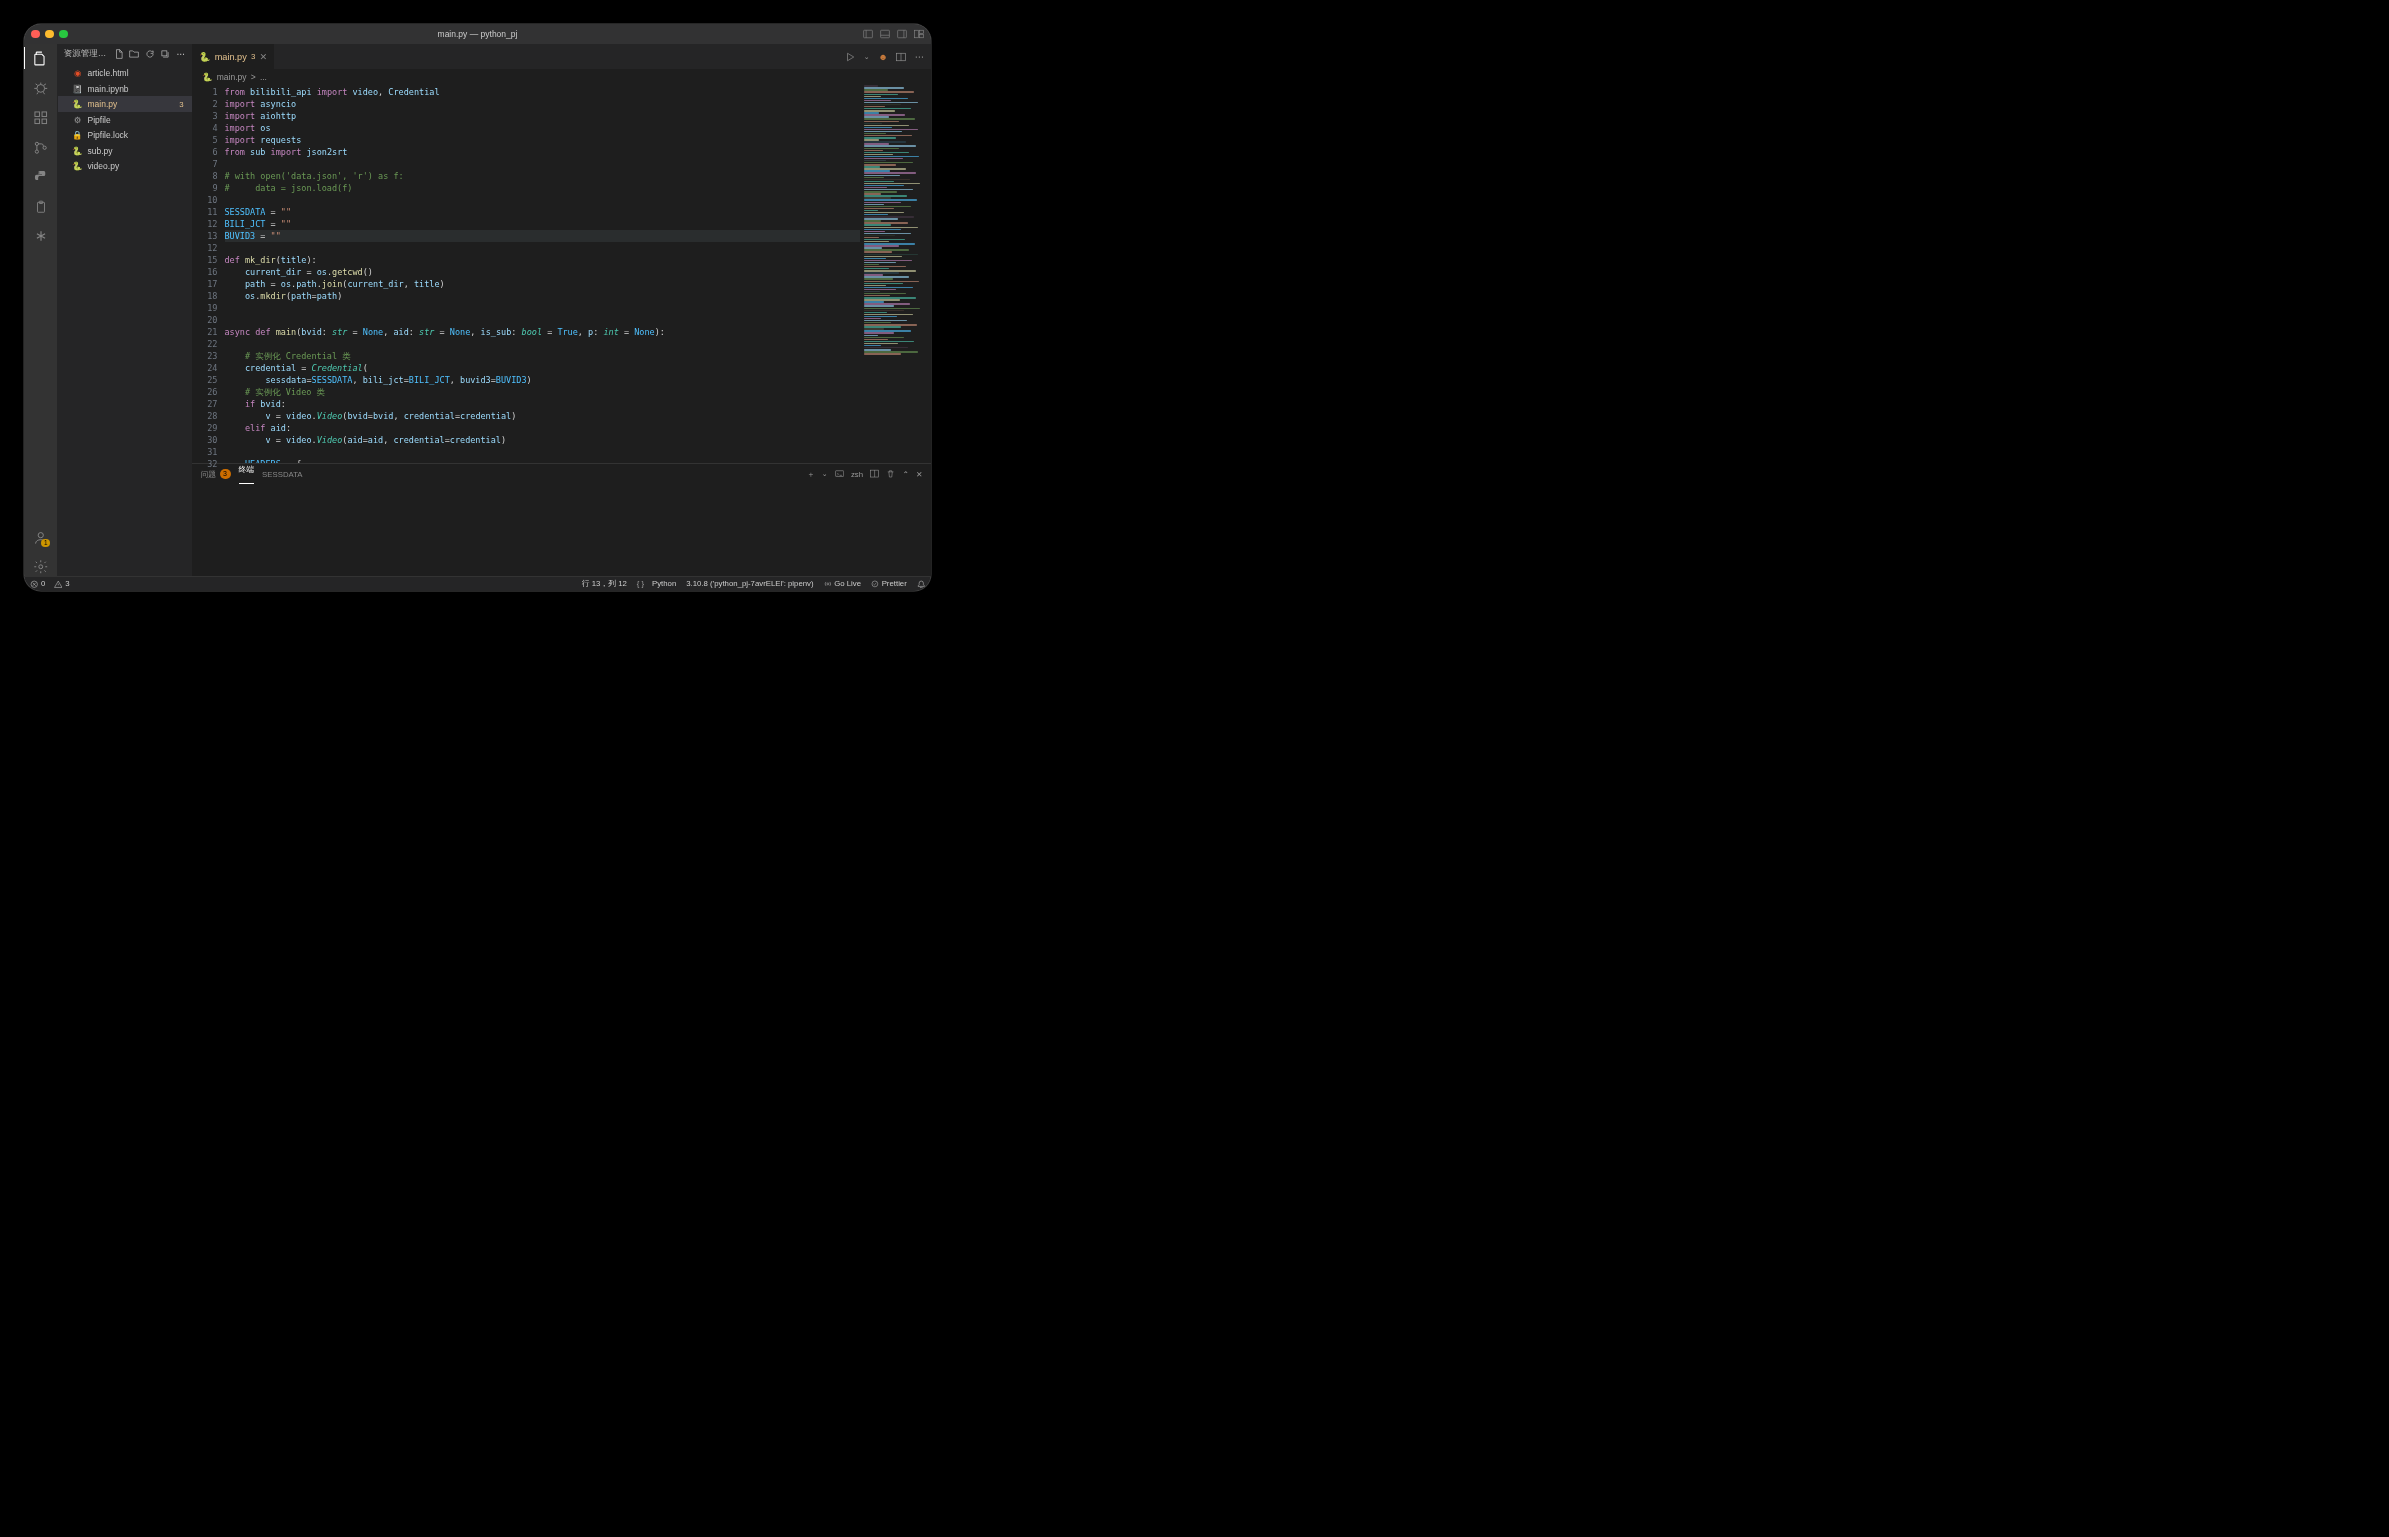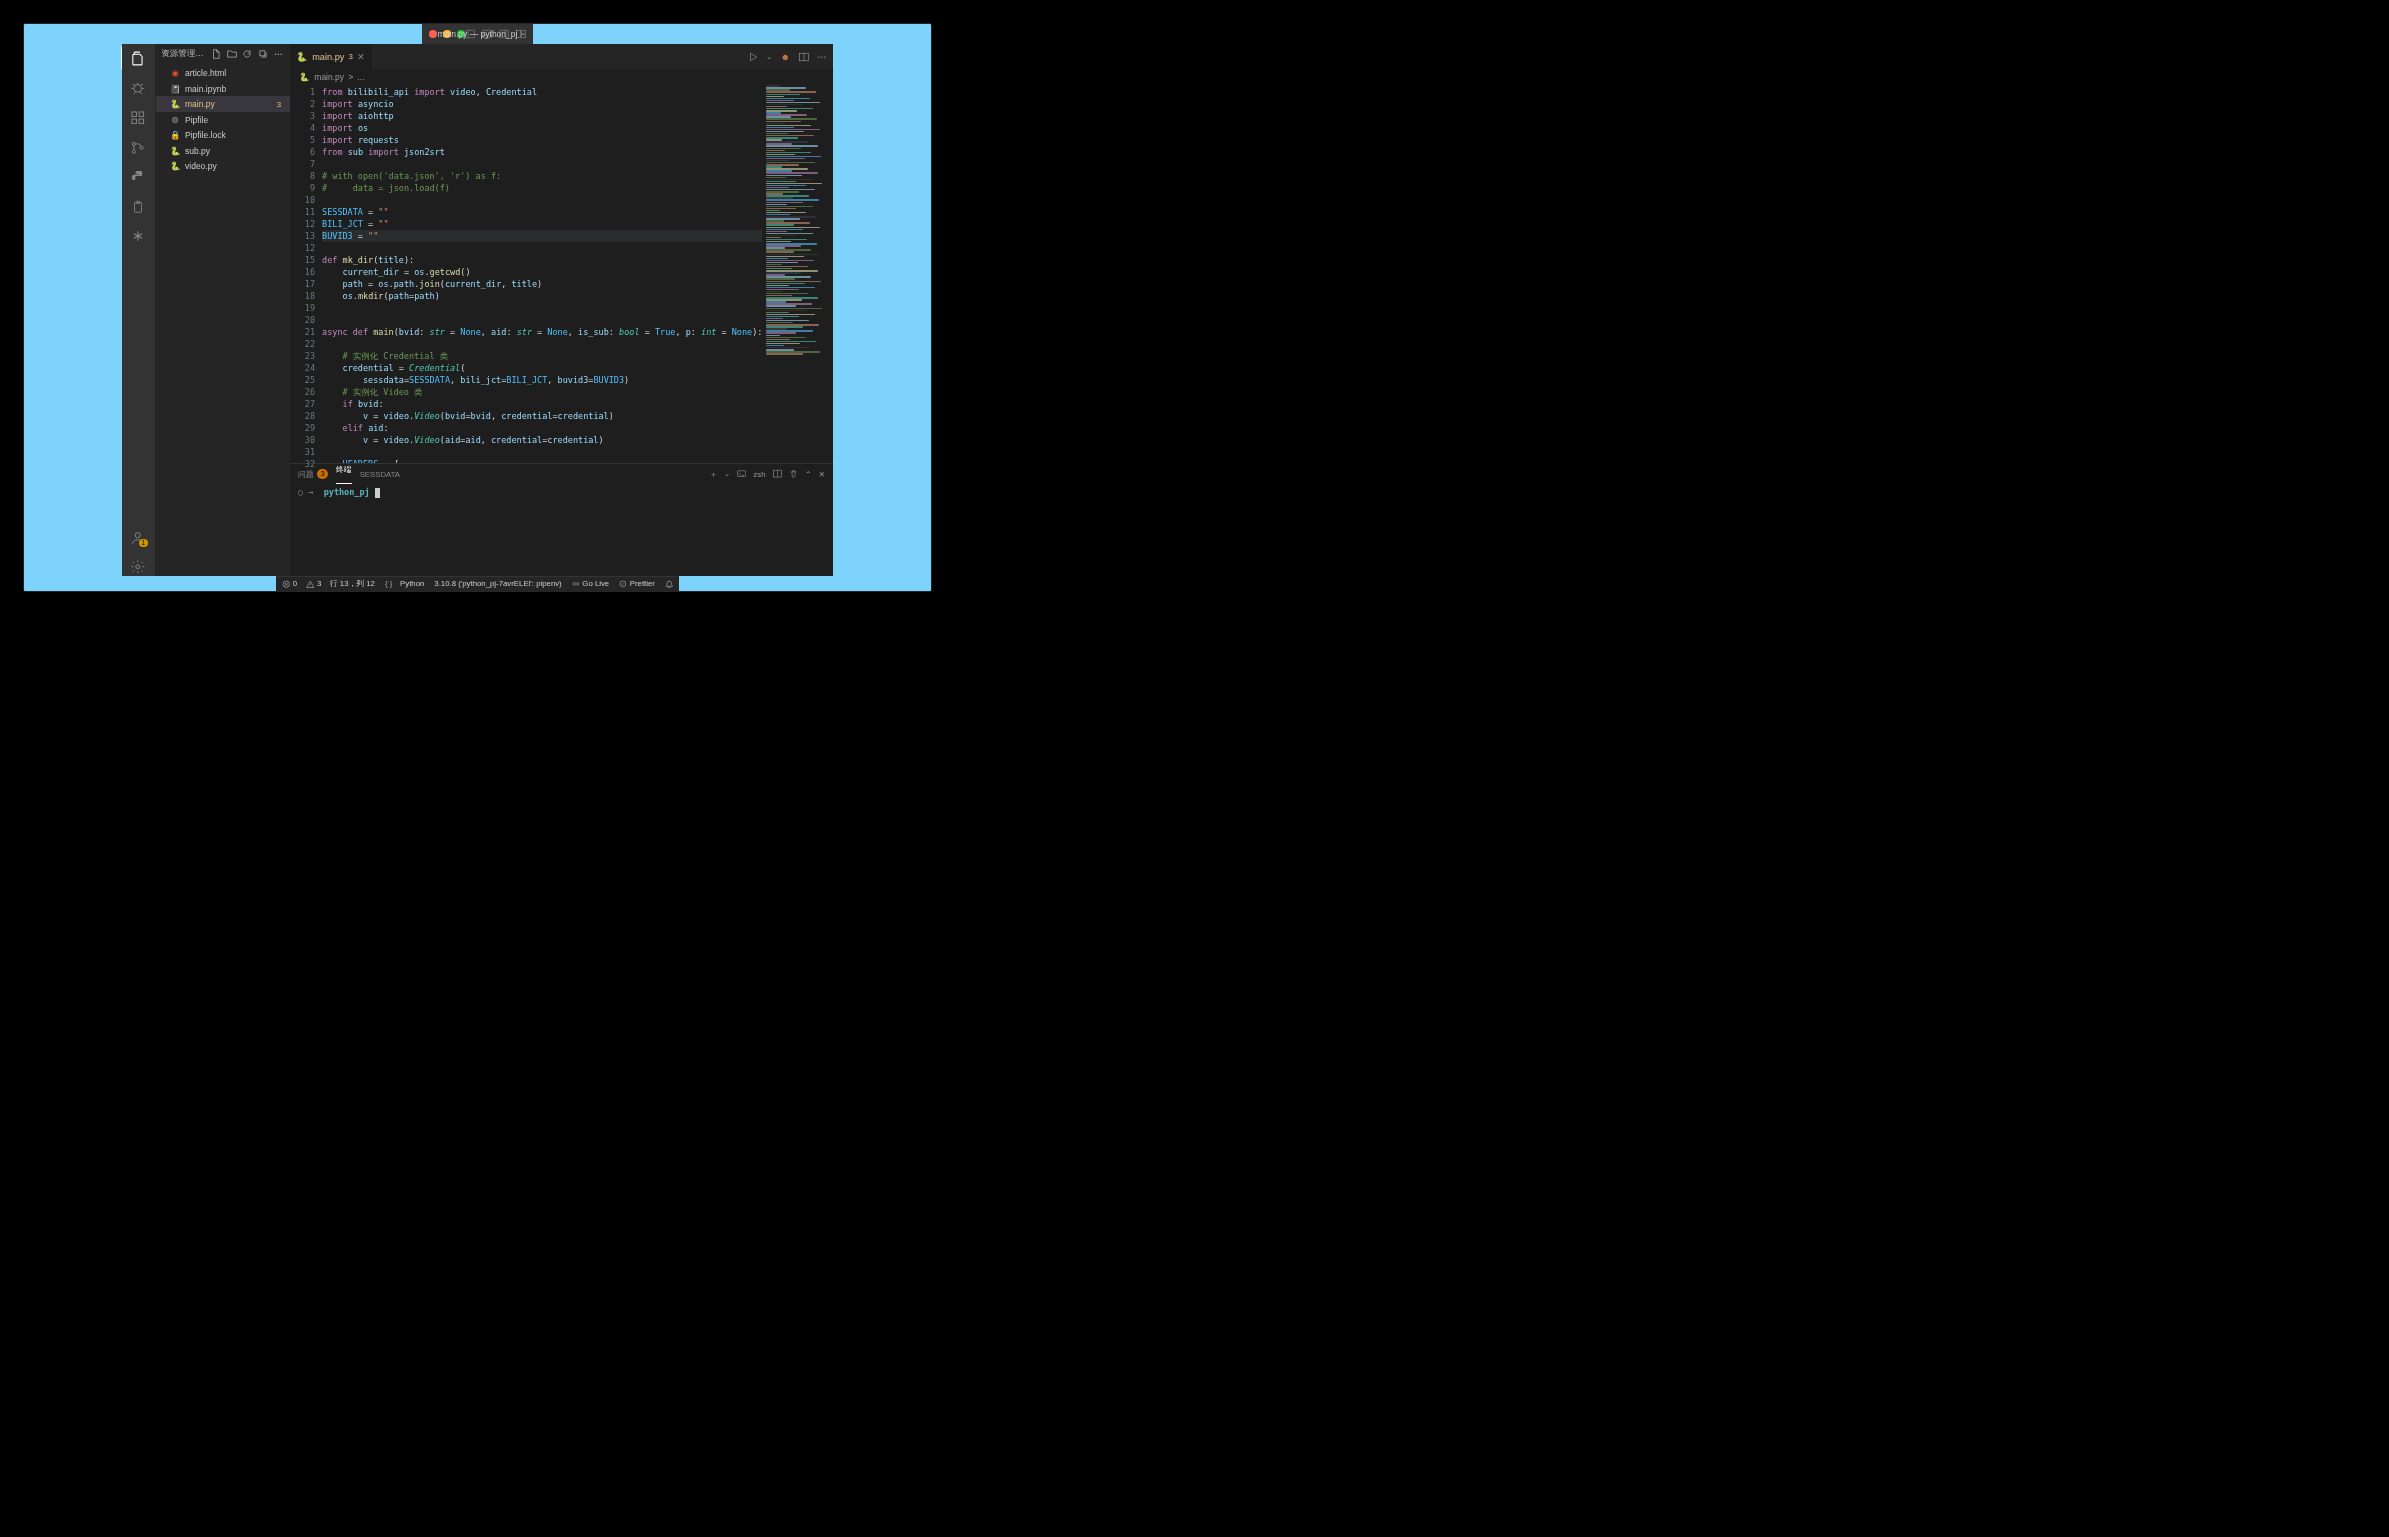--- a/index.html
+++ b/index.html
@@ -11,27 +11,26 @@
   width: 955px;
   height: 615px;
   display: flex;
   align-items: center;
   justify-content: center;
   overflow: hidden;
 }
 .window {
   width: 907px;
   height: 567px;
-  background: #7dd3fc;
-  border-radius: 1px;
+  background: #737373;
+  border-radius: 17px;
   overflow: hidden;
   display: flex;
   flex-direction: column;
   box-shadow: 0 0 0 0.7px #333;
-  align-items: center;
 }
 .titlebar {
   height: 20px;
   background: #323233;
   display: flex;
   align-items: center;
   padding: 0 7px;
   position: relative;
 }
 .traffic { display: flex; gap: 5.7px; }
@@ -541,23 +540,20 @@
               </span>
             <span>
                 <svg width="9.2" height="9.2" viewBox="0 0 16 16" fill="none" stroke="currentColor">
                   <path d="M3 5h10M6 5V3h4v2M5 5l1 9h4l1-9"></path>
                 </svg>
               </span>
             <span>⌃</span>
             <span>✕</span>
           </div>
         </div>
-        <div class="terminal">
-          <span class="prompt">○ →</span>&nbsp;&nbsp;<span class="dir">python_pj</span> <span class="cursor"></span>
-        </div>
       </div>
     </div>
   </div>
 
   <div class="statusbar">
     <span class="sitem">
         <svg width="8.5" height="8.5" viewBox="0 0 16 16" fill="none" stroke="currentColor">
           <circle cx="8" cy="8" r="6"></circle>
           <path d="M5 5l6 6M11 5l-6 6"></path>
         </svg>

